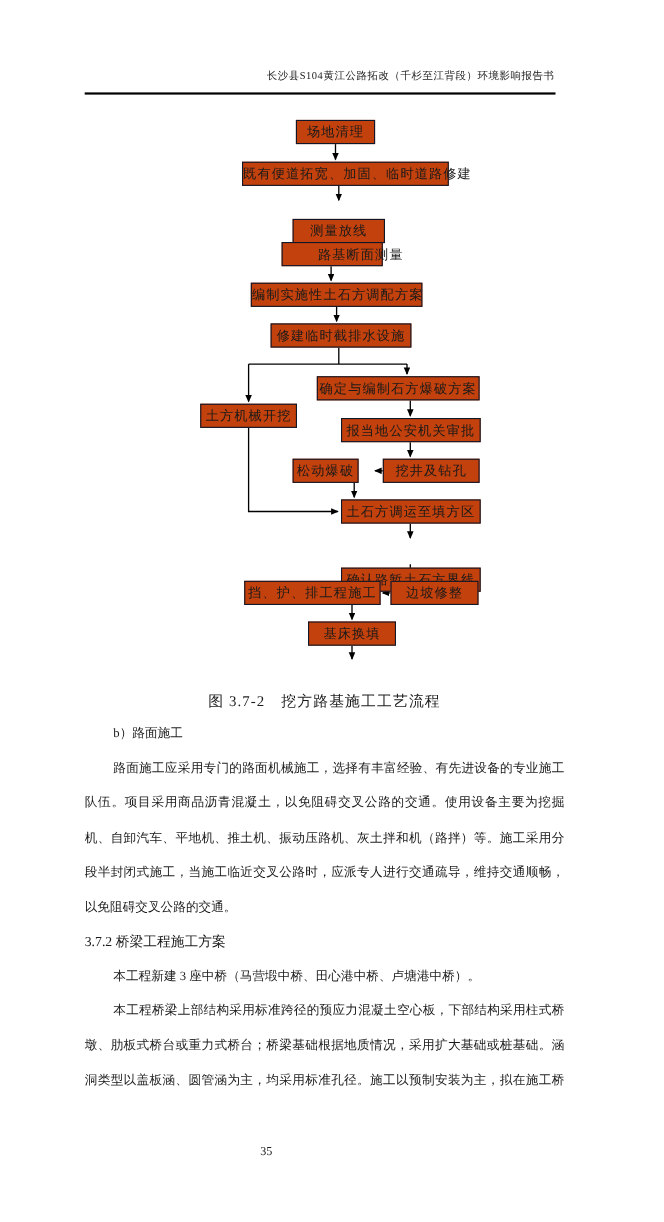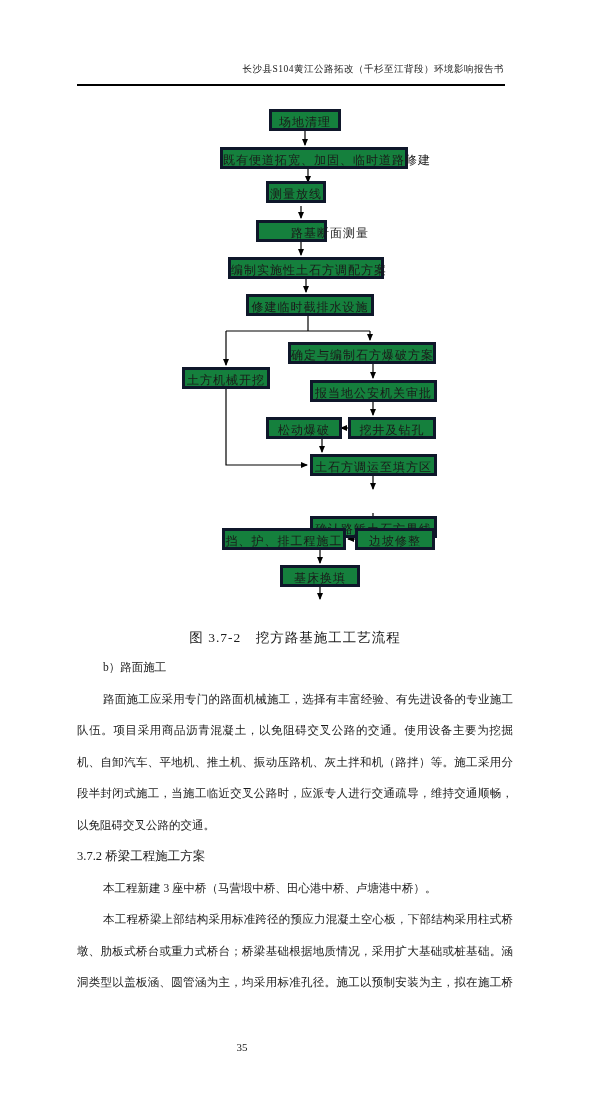--- a/index.html
+++ b/index.html
@@ -19,22 +19,22 @@
   }
   .header-rule{
     position:absolute;top:84px;left:77px;width:428px;height:2px;
     background:#000;
   }
   
   .connectors{position:absolute;top:0;left:0;width:604px;height:1111px;pointer-events:none;}
   .fc-box{
     position:absolute;
     box-sizing:border-box;
-    border:3px solid #0f172a;
-    background:#15803d;
+    border:1px solid #0f172a;
+    background:#c2410c;
     height:22px;line-height:20px;
     font-size:12px;letter-spacing:1px;
     text-align:center;white-space:nowrap;
     overflow:visible;
   }
   .fc-caption{
     position:absolute;top:629px;left:77px;width:436px;
     text-align:center;font-size:13.5px;letter-spacing:1px;white-space:nowrap;
   }
   
@@ -84,28 +84,28 @@
       <line x1="373" y1="476" x2="373" y2="489" marker-end="url(#ah)"></line>
       <line x1="373" y1="513" x2="373" y2="526" marker-end="url(#ah)"></line>
       <line x1="355" y1="539" x2="348" y2="539" marker-end="url(#ah)"></line>
       <line x1="320" y1="550" x2="320" y2="563" marker-end="url(#ah)"></line>
       <line x1="320" y1="587" x2="320" y2="599" marker-end="url(#ah)"></line>
     </g>
   </svg>
 
   <div class="fc-box" style="left:269px;top:109px;width:72px;">场地清理</div>
   <div class="fc-box" style="left:220px;top:147px;width:188px;">既有便道拓宽、加固、临时道路修建</div>
-  <div class="fc-box" style="left:266px;top:181px;width:60px;text-align:center;">测量放线</div>
-  <div class="fc-box" style="left:256px;top:220px;width:71px;padding-left:32px;">路基断面测量</div>
+  <div class="fc-box" style="left:266px;top:199px;width:84px;text-align:center;">测量放线</div>
+  <div class="fc-box" style="left:256px;top:220px;width:92px;padding-left:32px;">路基断面测量</div>
   <div class="fc-box" style="left:228px;top:257px;width:156px;">编制实施性土石方调配方案</div>
   <div class="fc-box" style="left:246px;top:294px;width:128px;">修建临时截排水设施</div>
   <div class="fc-box" style="left:182px;top:367px;width:88px;">土方机械开挖</div>
   <div class="fc-box" style="left:288px;top:342px;width:148px;">确定与编制石方爆破方案</div>
   <div class="fc-box" style="left:310px;top:380px;width:127px;">报当地公安机关审批</div>
-  <div class="fc-box" style="left:266px;top:417px;width:76px;">松动爆破</div>
+  <div class="fc-box" style="left:266px;top:417px;width:60px;">松动爆破</div>
   <div class="fc-box" style="left:348px;top:417px;width:88px;">挖井及钻孔</div>
   <div class="fc-box" style="left:310px;top:454px;width:127px;">土石方调运至填方区</div>
   <div class="fc-box" style="left:310px;top:516px;width:127px;">确认路堑土石方界线</div>
   <div class="fc-box" style="left:222px;top:528px;width:124px;">挡、护、排工程施工</div>
   <div class="fc-box" style="left:355px;top:528px;width:80px;">边坡修整</div>
   <div class="fc-box" style="left:280px;top:565px;width:80px;">基床换填</div>
 
   <div class="fc-caption">图 3.7-2　挖方路基施工工艺流程</div>
 
   <div class="body-text">

